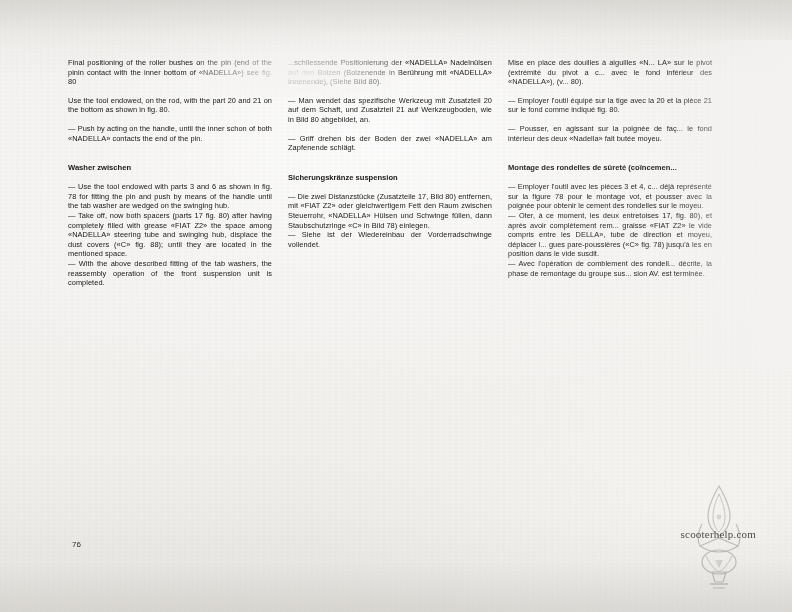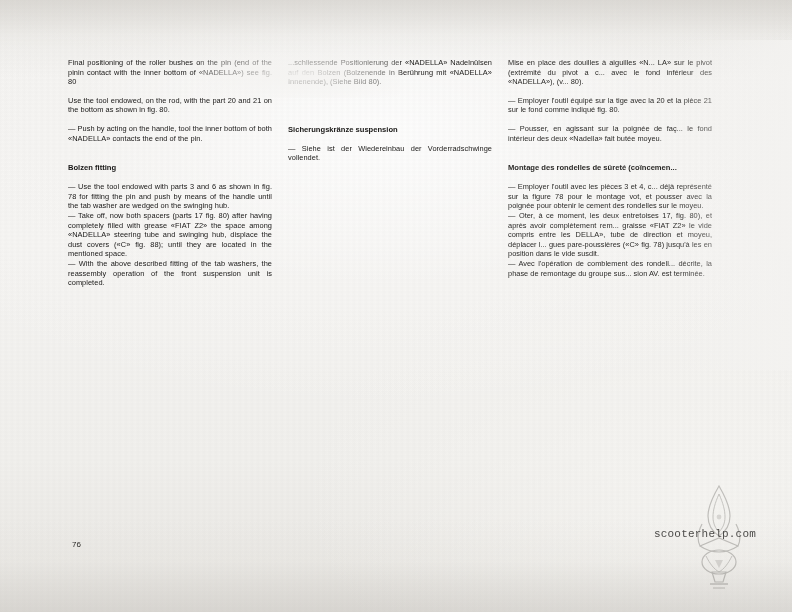--- a/index.html
+++ b/index.html
@@ -121,21 +121,21 @@
     z-index: 6;
   }
   .wm-text {
     position: absolute;
     right: 14px;
     bottom: 48px;
     font-size: 11px;
     color: #4c4b49;
     letter-spacing: 0.2px;
     z-index: 7;
-    font-family: Liberation Mono, monospace;
+    font-family: Liberation Serif, serif;
   }
   .wm-svg {
     position: absolute;
     right: 20px;
     bottom: -4px;
     opacity: 0.38;
   }
 </style>
 </head>
 <body>
@@ -145,36 +145,39 @@
   <div class="smudge-top"></div>
   <div class="smudge-bottom"></div>
 
   <div class="columns">
 
     <div class="col" id="col-en">
       <p>Final positioning of the roller bushes on the pin (end of the pinin contact with the inner bottom of «NADELLA») see fig. 80</p>
       <div class="gap"></div>
       <p>Use the tool endowed, on the rod, with the part 20 and 21 on the bottom as shown in fig. 80.</p>
       <div class="gap"></div>
-      <p>— Push by acting on the handle, tool the inner bottom of both «NADELLA» contacts the end of the pin.</p>
+      <p>— Push by acting on the handle, until the inner schon of both «NADELLA» contacts the end of the pin.</p>
       <div class="biggap"></div>
-      <h4>Bolzen fitting</h4>
+      <h4>Washer zwischen</h4>
       <div class="gap"></div>
       <p>— Use the tool endowed with parts 3 and 6 as shown in fig. 78 for fitting the pin and push by means of the handle until the tab washer are wedged on the swinging hub.</p>
       <p>— Take off, now both spacers (parts 17 fig. 80) after having completely filled with grease «FIAT Z2» the space among «NADELLA» steering tube and swinging hub, displace the dust covers («C» fig. 88); until they are located in the mentioned space.</p>
       <p>— With the above described fitting of the tab washers, the reassembly operation of the front suspension unit is completed.</p>
     </div>
 
     <div class="col" id="col-de">
       <p>...schliessende Positionierung der «NADELLA» Nadelnülsen auf den Bolzen (Bolzenende in Berührung mit «NADELLA» Innenende), (Siehe Bild 80).</p>
       <div class="gap"></div>
-      <div class="gap"></div>
+      <p>— Man wendet das spezifische Werkzeug mit Zusatzteil 20 auf dem Schaft, und Zusatzteil 21 auf Werkzeugboden, wie in Bild 80 abgebildet, an.</p>
+      <div class="gap"></div>
+      <p>— Griff drehen bis der Boden der zwei «NADELLA» am Zapfenende schlägt.</p>
       <div class="biggap"></div>
       <h4>Sicherungskränze suspension</h4>
       <div class="gap"></div>
+      <p>— Die zwei Distanzstücke (Zusatzteile 17, Bild 80) entfernen, mit «FIAT Z2» oder gleichwertigem Fett den Raum zwischen Steuerrohr, «NADELLA» Hülsen und Schwinge füllen, dann Staubschutzringe «C» in Bild 78) einlegen.</p>
       <p>— Siehe ist der Wiedereinbau der Vorderradschwinge vollendet.</p>
     </div>
 
     <div class="col" id="col-fr">
       <p>Mise en place des douilles à aiguilles «N... LA» sur le pivot (extrémité du pivot a c... avec le fond inférieur des «NADELLA»), (v... 80).</p>
       <div class="gap"></div>
       <p>— Employer l'outil équipé sur la tige avec la 20 et la pièce 21 sur le fond comme indiqué fig. 80.</p>
       <div class="gap"></div>
       <p>— Pousser, en agissant sur la poignée de faç... le fond intérieur des deux «Nadella» fait butée moyeu.</p>
       <div class="biggap"></div>

